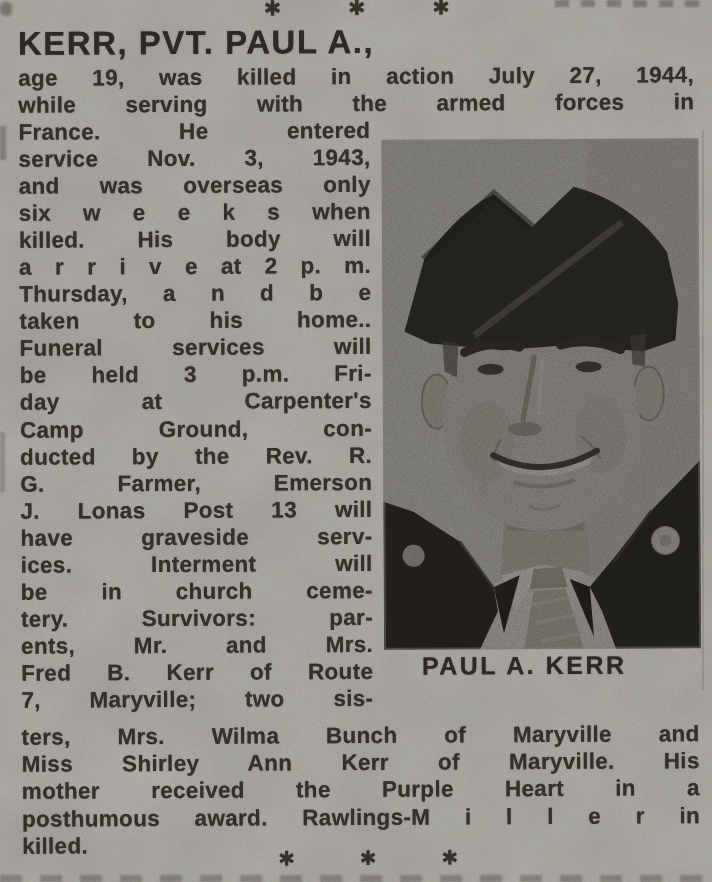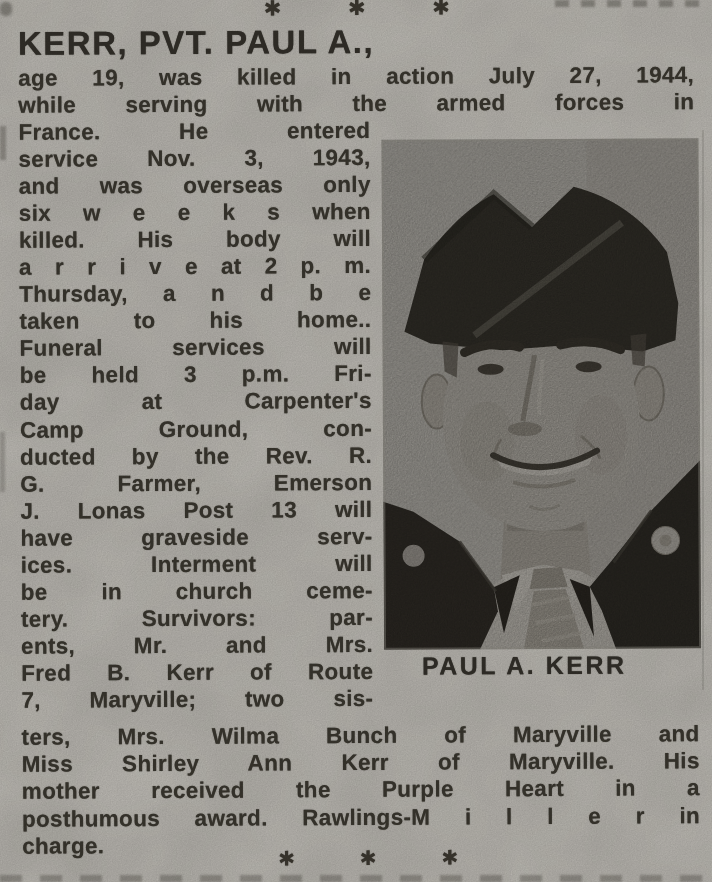--- a/index.html
+++ b/index.html
@@ -189,21 +189,21 @@
 
     <div class="caption">PAUL A. KERR</div>
 
     <div class="closing">
         <div class="jline">ters, Mrs. Wilma Bunch of Maryville and</div>
         <div class="jline">Miss Shirley Ann Kerr of Maryville. His</div>
         <div class="jline">mother received the Purple Heart in a</div>
         <div class="jline">posthumous award. Rawlings-M i l l e r in</div>
       </div>
 
-    <div class="lastline">charge.</div>
+    <div class="lastline">killed.</div>
 
     <div class="stars stars-bottom">
         <div class="star">✱</div>
         <div class="star">✱</div>
         <div class="star">✱</div>
       </div>
   </div>
 
   <div class="artifact a-top-right"></div>
   <div class="artifact a-top-left"></div>

